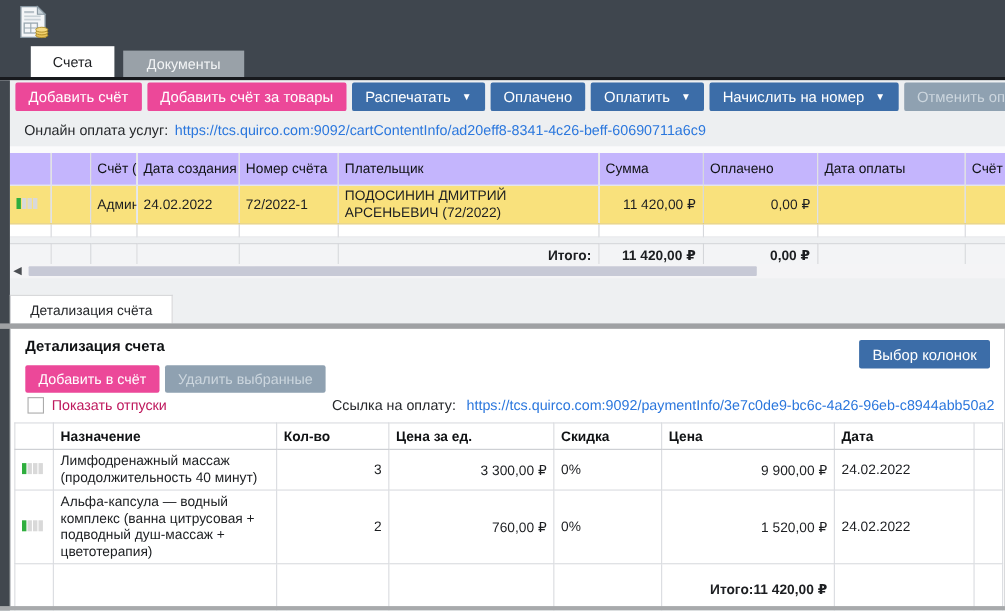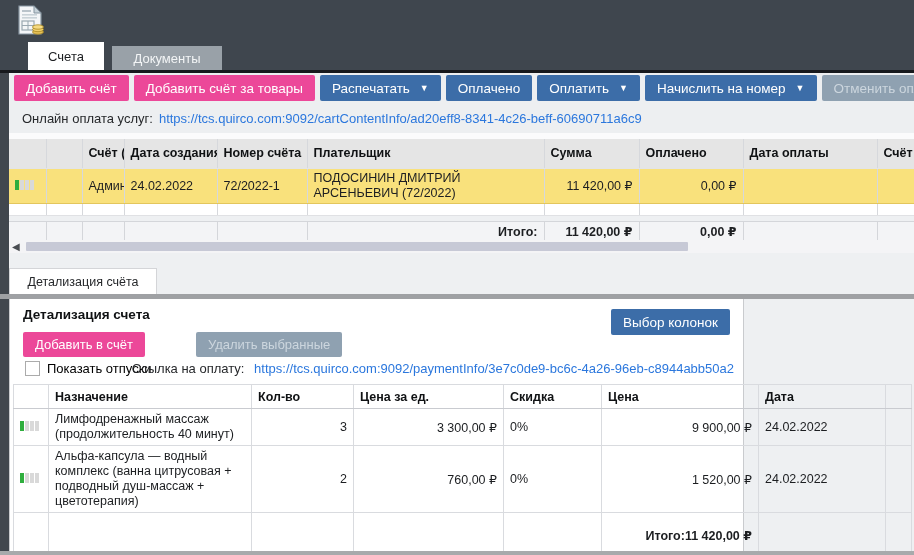--- a/index.html
+++ b/index.html
@@ -33,21 +33,21 @@
   .arr { margin-left:10px; font-size:9px; line-height:1; }
 
   
   #linkrow { left:0; top:103px; width:914px; height:30px; background:#edeff1; display:flex; align-items:center; padding-left:22px; font-size:13px; color:#26282b; }
   a.lnk { color:#2b77dd; text-decoration:none; margin-left:6px; cursor:pointer; }
 
   
   #invoices { left:0; top:133px; width:914px; height:107px; background:#fbfbfc; overflow:hidden; padding:6px 0 0 9px; }
   #invoices table { border-collapse:collapse; table-layout:fixed; width:948px; font-size:12.5px; }
   #invoices th, #invoices td { border-right:1px solid #d6d8dc; padding:2px 6px; overflow:hidden; white-space:nowrap; text-align:left; vertical-align:middle; }
-  #invoices thead th { font-weight:bold; color:#101214; height:29px; border-bottom:1px solid #e3e4e7; background:#e5e5e5;margin-left:48px; }
+  #invoices thead th { font-weight:normal; color:#101214; height:29px; border-bottom:1px solid #e3e4e7; background:#c4b5fd;margin-left:48px; }
   tr.rowsel td { background:#f9e17c; border-right:1px solid #e7d88f; border-top:1px solid #e3c65d; border-bottom:1px solid #e3c65d; height:32px; }
   tr.rowempty td { height:12px; background:#fff; border-bottom:1px solid #e0e1e4; }
   .wrap2 { white-space:normal !important; line-height:15px; }
   .num { text-align:right !important; }
   #inv-gap { height:5px; background:#eef0f2; margin-left:-9px; }
   #inv-totals table { border-collapse:collapse; table-layout:fixed; width:948px; font-size:12.5px; }
   #inv-totals td { border-right:1px solid #d4d6da; border-top:1px solid #d4d6da; border-bottom:1px solid #d4d6da; background:#f3f4f6; height:21px; padding:2px 6px; font-weight:bold; white-space:nowrap; overflow:hidden; }
 
   
   #hscroll { left:0; top:240px; width:914px; height:13px; background:#f4f4f6; display:flex; align-items:center; }
@@ -56,26 +56,26 @@
 
   
   #leftstrip { left:0; top:73px; width:9px; height:482px; background:#41474e; }
   #bottomstrip { left:0; top:551px; width:914px; height:4px; background:#a8aaac; }
 
   
   #detail-tab { left:9px; top:268px; width:148px; height:26px; background:#ffffff; border:1px solid #d4d5d8; border-bottom:none; display:flex; align-items:center; justify-content:center; font-size:12.5px; color:#26282b; cursor:pointer; }
   #splitter { left:0; top:294px; width:914px; height:5px; background:#9fa1a4; }
 
   
-  #panel { left:9px; top:299px; width:735px; height:252px; background:#ffffff; border-left:1px solid #c9cbce; border-right:1px solid #c9cbce; }
+  #panel { left:9px; top:299px; width:905px; height:252px; background:#ffffff; border-left:1px solid #c9cbce; border-right:1px solid #c9cbce; }
   #panel-title { position:absolute; left:13px; top:8px; font-size:13.5px; font-weight:bold; color:#101214; }
   #columns-btn { position:absolute; right:8px; top:10px; }
-  #panel-actions { position:absolute; left:13px; top:33px; display:flex;gap:46px; }
+  #panel-actions { position:absolute; left:13px; top:33px; display:flex; }
   #panel-actions .btn { height:25px; font-size:13px; }
-  #chkrow { position:absolute; left:15px; top:62px; display:flex; align-items:center; font-size:13px; color:#000000; }
+  #chkrow { position:absolute; left:15px; top:62px; display:flex; align-items:center; font-size:13px; color:#be185d; }
   #chkbox { width:15px; height:15px; background:#fff; border:1px solid #ababab; margin-right:7px; cursor:pointer; }
   #paylink { position:absolute; right:9px; top:62px; font-size:13px; color:#26282b; white-space:nowrap; }
 
   
   #dtable { position:absolute; left:3px; top:85px; width:899px; }
   #dtable table { border-collapse:collapse; table-layout:fixed; width:898px; font-size:12.5px; }
   #dtable th, #dtable td { border-right:1px solid #d9dbdf; border-bottom:1px solid #d9dbdf; padding:3px 6px; text-align:left; vertical-align:middle; overflow:hidden; }
   #dtable thead th { font-weight:bold; color:#101214; height:24px; border-top:1px solid #d9dbdf; border-bottom:1px solid #c9cbd0; white-space:nowrap; }
   #dtable td.name { white-space:normal; line-height:15px; }
   #dtable tr.svc1 td { height:33px; }

